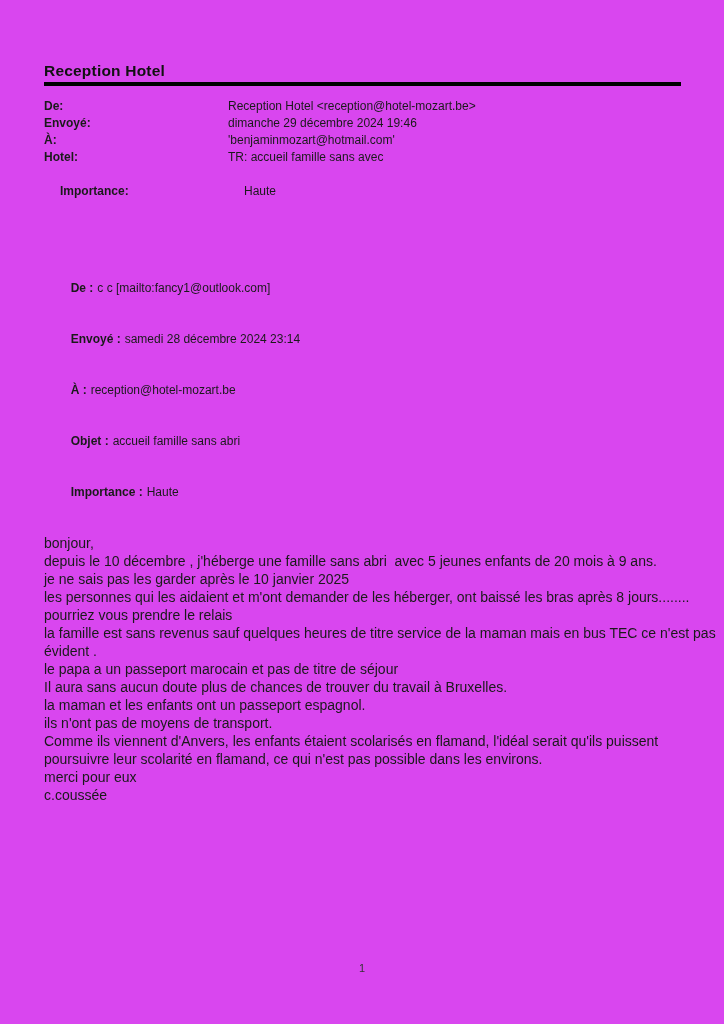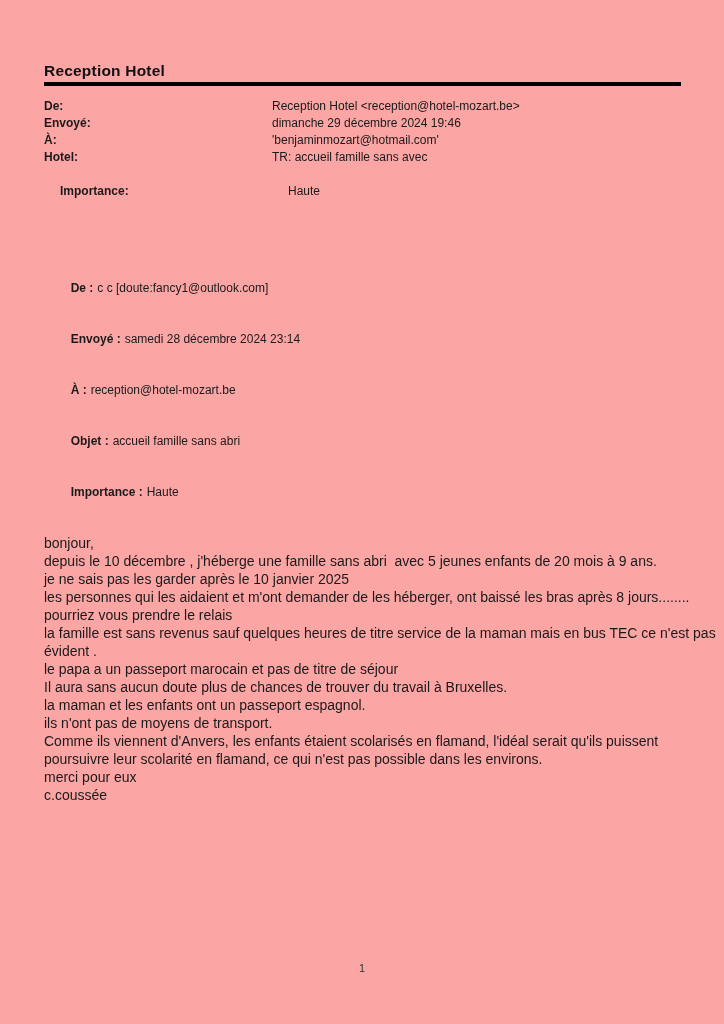--- a/index.html
+++ b/index.html
@@ -7,36 +7,36 @@
   body {
     width: 724px; height: 1024px;
     position: relative;
     font-family: "Liberation Sans", sans-serif;
     color: #1a1a1a;
     overflow: hidden;
   }
   .page {
     position: absolute; left: 0; top: 0;
     width: 724px; height: 1024px;
-    background: #fca5a5;
+    background: #d946ef;
   }
   .content {
     position: absolute; left: 44px; top: 62px; width: 637px;
   }
   .doc-title {
     font-size: 15.5px; font-weight: bold; line-height: 18px;
     letter-spacing: 0.2px; color: #111111;
   }
   .title-rule {
     height: 4px; background: #000000; margin-top: 2px; width: 637px;
   }
   .hdr { margin-top: 12px; font-size: 12px; line-height: 17px; }
   .hdr-row { display: flex; }
   .hdr-row.gap-before { margin-top: 17px; margin-left: 16px; }
-  .hdr-label { width: 228px; flex: none; font-weight: bold; white-space: pre; }
+  .hdr-label { width: 184px; flex: none; font-weight: bold; white-space: pre; }
   .hdr-value { white-space: pre; }
   .quoted { margin-top: 63px; font-size: 12px; line-height: 17px; }
   .q-line { white-space: pre; }
   .q-label { font-weight: bold; margin-right: 4px; margin-top: 12px; }
   .body-text { margin-top: 16px; font-size: 14px; line-height: 18px; }
   .b-line { white-space: pre; min-height: 18px; }
   .page-num {
     position: absolute; top: 962px; left: 0; width: 724px;
     text-align: center; font-size: 11px; color: #333333;
   }
@@ -68,21 +68,21 @@
         <span class="hdr-value">TR: accueil famille sans avec</span>
       </div>
       <div class="hdr-row gap-before">
         <span class="hdr-label">Importance:</span>
         <span class="hdr-value">Haute</span>
       </div>
     </div>
 
     <div class="quoted">
       <div class="q-line">
-        <span class="q-label">De :</span><span>c c [doute:fancy1@outlook.com]</span>
+        <span class="q-label">De :</span><span>c c [mailto:fancy1@outlook.com]</span>
       </div>
       <div class="q-line">
         <span class="q-label">Envoyé :</span><span>samedi 28 décembre 2024 23:14</span>
       </div>
       <div class="q-line">
         <span class="q-label">À :</span><span>reception@hotel-mozart.be</span>
       </div>
       <div class="q-line">
         <span class="q-label">Objet :</span><span>accueil famille sans abri</span>
       </div>

